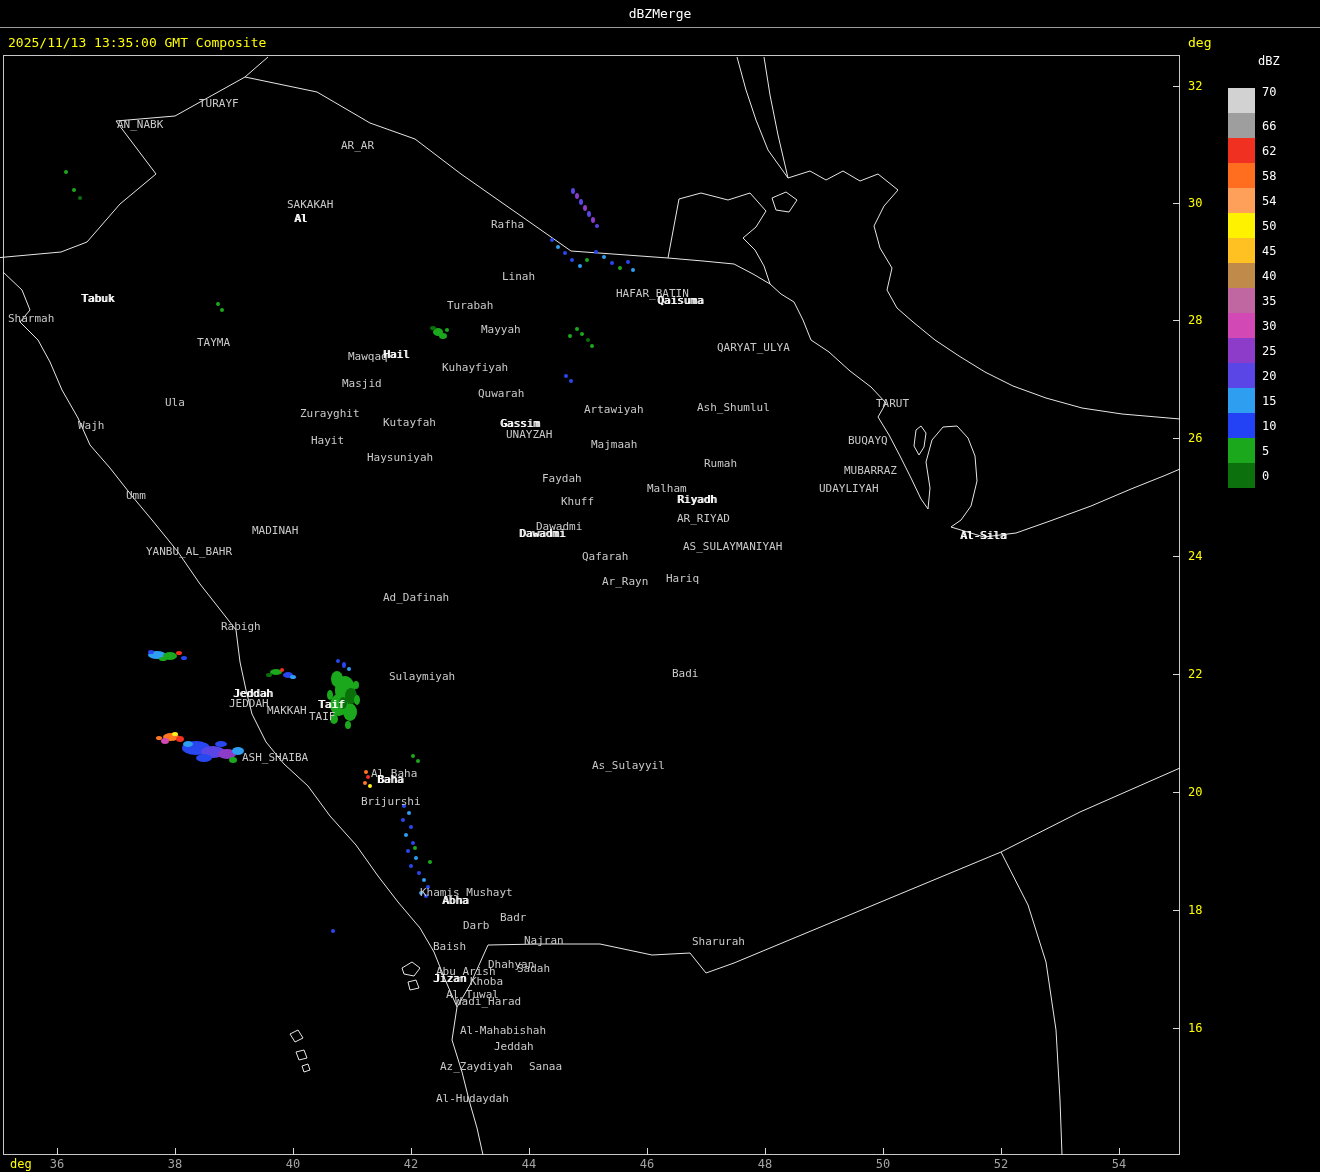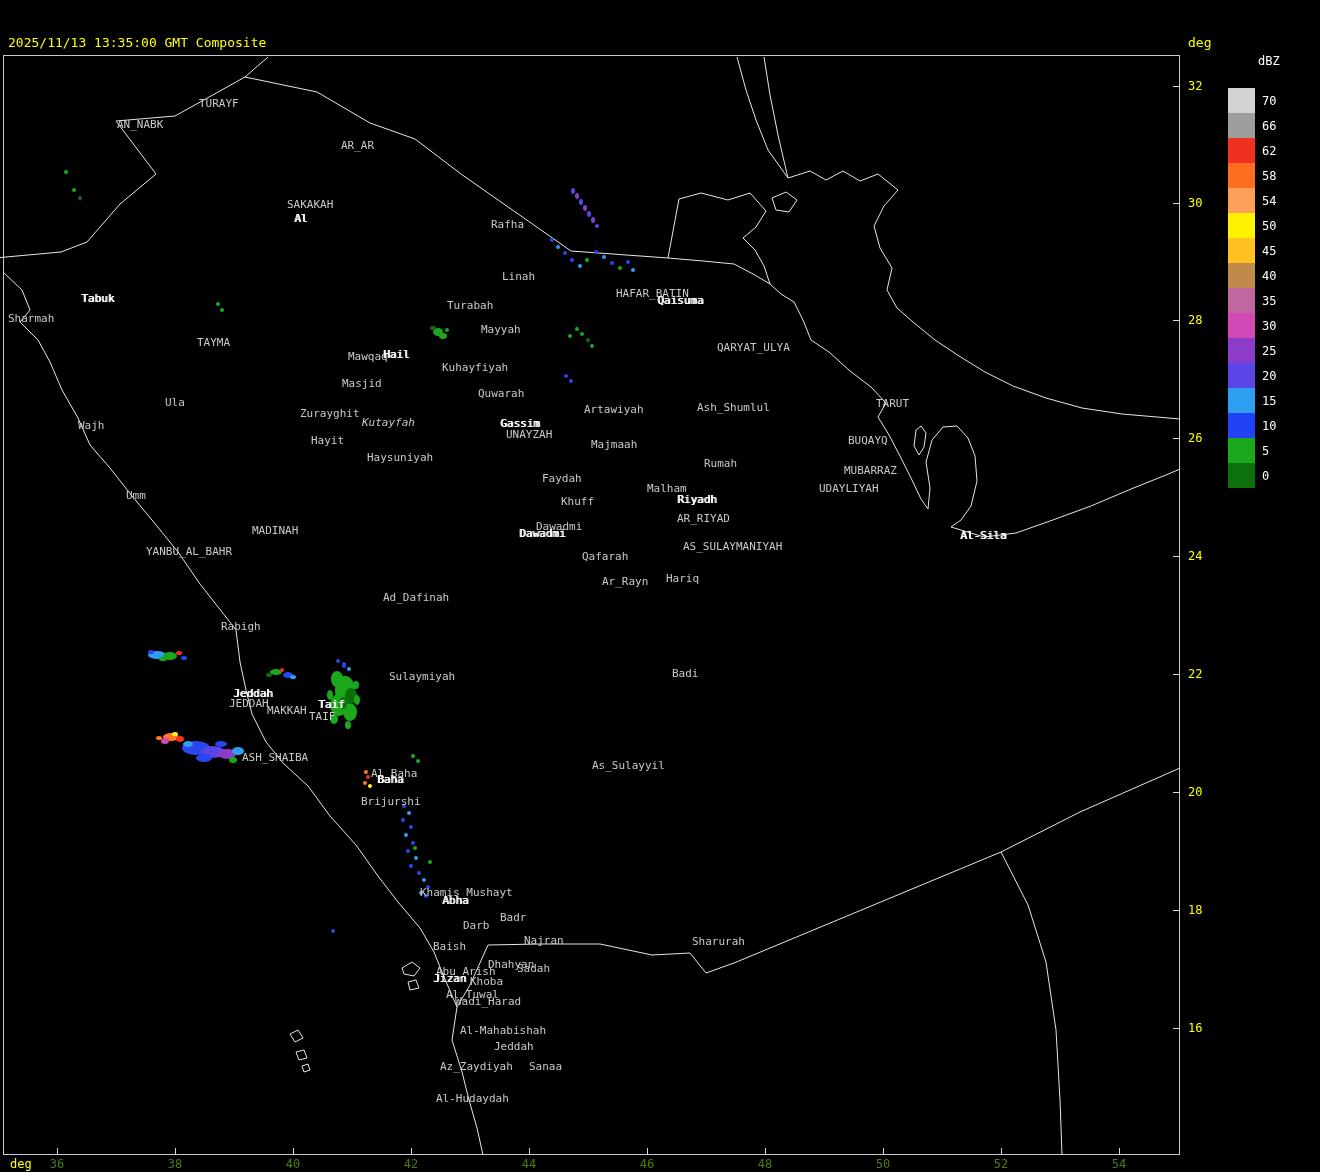--- a/index.html
+++ b/index.html
@@ -26,32 +26,33 @@
   #map-svg { position:absolute; left:0; top:0; width:1320px; height:1172px; pointer-events:none; }
   #map-svg path.border { fill:none; stroke:#e6e6e6; stroke-width:1; }
 
   .city {
     position:absolute; color:#c9c9c9; font-size:11px; line-height:11px;
     white-space:nowrap; transform:translateY(-50%);
   }
   .city.bold { color:#ffffff; text-shadow:1px 0 0 #ffffff; }
 
   .lat-label { position:absolute; left:1188px; color:#ffff00; font-size:12px; }
-  .lon-label { position:absolute; top:1157px; color:#4d7c0f; font-size:12px; transform:translateX(-50%); }
+  .lon-label { position:absolute; top:1157px; color:#a3a3a3; font-size:12px; transform:translateX(-50%); }
   .tick { position:absolute; background:#d8d8d8; }
 
   .legend-title { position:absolute; left:1258px; top:54px; color:#ffffff; font-size:12px; }
   .legend-swatch { position:absolute; left:1228px; width:27px; height:25px; }
   .legend-value { position:absolute; left:1262px; color:#ffffff; font-size:12px; }
 </style>
 </head>
 <body>
 
 <div class="screen">
 
+  <div class="titlebar">dBZMerge</div>
 
   <div class="timestamp">2025/11/13 13:35:00 GMT Composite</div>
   <div class="deg-top">deg</div>
   <div class="deg-bottom">deg</div>
 
   <div class="map-frame"></div>
 
   <svg id="map-svg" viewBox="0 0 1320 1172" xmlns="http://www.w3.org/2000/svg">
     <g>
       <path class="border" d="M -5 258 L 61 252 L 87 242 L 120 204 L 156 174 L 116 121 L 175 116 L 245 77 L 268 57"></path>
@@ -193,21 +194,21 @@
       <span class="city bold" style="left: 383px; top: 354px;">Hail</span>
       <span class="city" style="left: 717px; top: 347px;">QARYAT_ULYA</span>
       <span class="city" style="left: 442px; top: 367px;">Kuhayfiyah</span>
       <span class="city" style="left: 342px; top: 383px;">Masjid</span>
       <span class="city" style="left: 478px; top: 393px;">Quwarah</span>
       <span class="city" style="left: 165px; top: 402px;">Ula</span>
       <span class="city" style="left: 300px; top: 413px;">Zurayghit</span>
       <span class="city" style="left: 584px; top: 409px;">Artawiyah</span>
       <span class="city" style="left: 697px; top: 407px; text-align: center;">Ash_Shumlul</span>
       <span class="city" style="left: 876px; top: 403px;">TARUT</span>
-      <span class="city" style="left: 362px; top: 422px; font-style: italic;">Kutayfah</span>
+      <span class="city" style="left: 383px; top: 422px;">Kutayfah</span>
       <span class="city bold" style="left: 500px; top: 423px;">Gassim</span>
       <span class="city" style="left: 506px; top: 434px;">UNAYZAH</span>
       <span class="city" style="left: 78px; top: 425px;">Wajh</span>
       <span class="city" style="left: 311px; top: 440px;">Hayit</span>
       <span class="city" style="left: 848px; top: 440px;">BUQAYQ</span>
       <span class="city" style="left: 591px; top: 444px;">Majmaah</span>
       <span class="city" style="left: 367px; top: 457px;">Haysuniyah</span>
       <span class="city" style="left: 704px; top: 463px;">Rumah</span>
       <span class="city" style="left: 844px; top: 470px;">MUBARRAZ</span>
       <span class="city" style="left: 542px; top: 478px;">Faydah</span>
@@ -299,21 +300,21 @@
       <div class="tick" style="left: 883px; top: 1148px; width: 1px; height: 7px;"></div>
       <span class="lon-label" style="left: 1001px;">52</span>
       <div class="tick" style="left: 1001px; top: 1148px; width: 1px; height: 7px;"></div>
       <span class="lon-label" style="left: 1119px;">54</span>
       <div class="tick" style="left: 1119px; top: 1148px; width: 1px; height: 7px;"></div>
     </div>
 
   <div class="legend-title">dBZ</div>
   <div id="legend">
       <div class="legend-swatch" style="top: 88px; background: rgb(210, 210, 210);"></div>
-      <span class="legend-value" style="top: 94px;">70</span>
+      <span class="legend-value" style="top: 85px;">70</span>
       <div class="legend-swatch" style="top: 113px; background: rgb(158, 158, 158);"></div>
       <span class="legend-value" style="top: 119px;">66</span>
       <div class="legend-swatch" style="top: 138px; background: rgb(240, 48, 32);"></div>
       <span class="legend-value" style="top: 144px;">62</span>
       <div class="legend-swatch" style="top: 163px; background: rgb(255, 110, 30);"></div>
       <span class="legend-value" style="top: 169px;">58</span>
       <div class="legend-swatch" style="top: 188px; background: rgb(255, 160, 90);"></div>
       <span class="legend-value" style="top: 194px;">54</span>
       <div class="legend-swatch" style="top: 213px; background: rgb(255, 242, 0);"></div>
       <span class="legend-value" style="top: 219px;">50</span>

